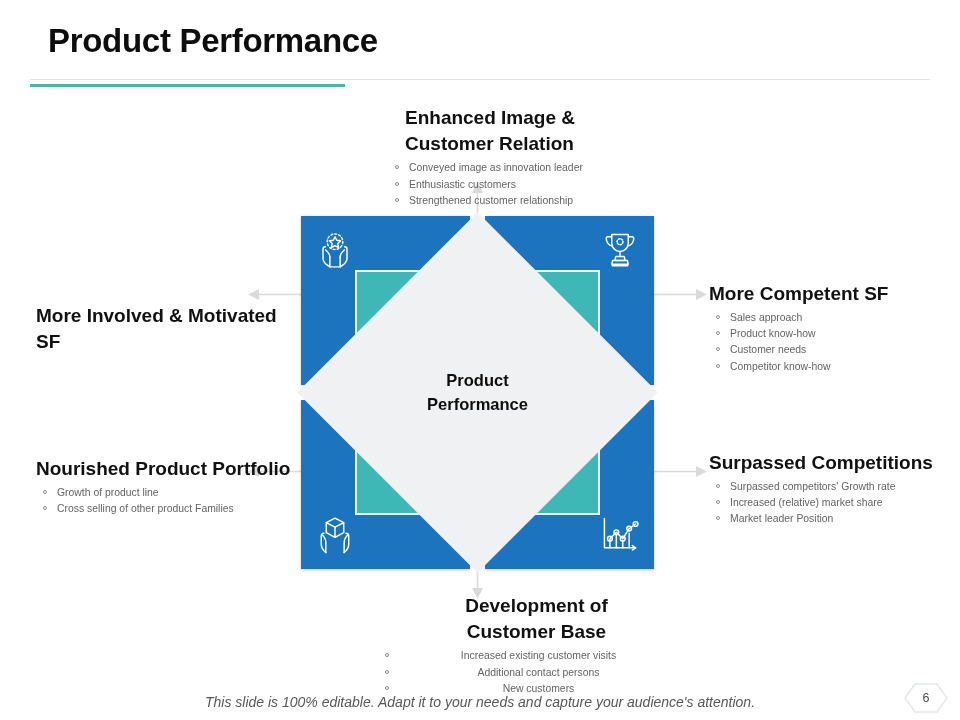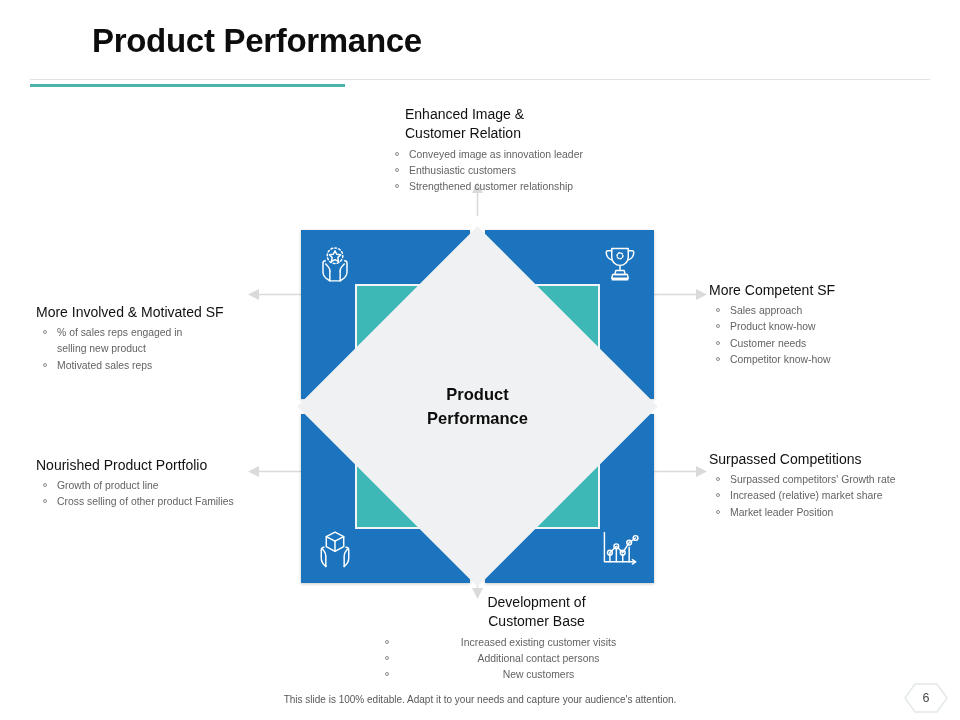--- a/index.html
+++ b/index.html
@@ -22,21 +22,20 @@
   #page-title {
     position: absolute;
     left: 48px;
     top: 22px;
     font-size: 33px;
     font-weight: bold;
     color: #0d0d0d;
     letter-spacing: -0.3px;
     font-stretch: condensed;
     white-space: nowrap;
-    margin-left: 44px;
   }
   #header-rule {
     position: absolute;
     left: 30px;
     top: 79px;
     width: 900px;
     height: 1px;
     background: #dfe3e6;
   }
   #header-accent {
@@ -45,21 +44,21 @@
     top: 84px;
     width: 315px;
     height: 3px;
     background: #4bb3ac;
   }
 
   
   #diagram {
     position: absolute;
     left: 301px;
-    top: 230px;
+    top: 216px;
     width: 415px;
     height: 353px;
   }
   .quad {
     position: absolute;
     width: 169px;
     height: 169px;
     background: #1b74bd;
     box-shadow: 0 1px 3px rgba(0,0,0,0.22);
   }
@@ -118,22 +117,22 @@
   
   .arrow-h, .arrow-v {
     position: absolute;
   }
   .arrow-h { height: 13px; }
   .arrow-v { width: 13px; }
 
   
   .callout { position: absolute; }
   .callout-title {
-    font-size: 14px;
-    font-weight: normal;
+    font-size: 19px;
+    font-weight: bold;
     color: #111111;
     line-height: 1.38;
     margin-bottom: 3px;
   }
   .callout-title .tline { display: block; }
   .bullets { margin: 0; padding: 0; list-style: none; }
   .bullets li {
     position: relative;
     padding-left: 21px;
     font-size: 10.4px;
@@ -153,22 +152,23 @@
   }
   .callout.indent .callout-title { padding-left: 17px; }
 
   
   #footer-note {
     position: absolute;
     left: 0;
     top: 694px;
     width: 960px;
     text-align: center;
-    font-size: 10px;
+    font-size: 14px;
     color: #58585a;
+    font-style: italic;
   }
   #page-badge {
     position: absolute;
     right: 12px;
     top: 683px;
     width: 44px;
     height: 30px;
   }
   #page-badge .num {
     position: absolute;
@@ -298,25 +298,20 @@
       <li><span class="dot"></span><span>Conveyed image as innovation leader</span></li>
       <li><span class="dot"></span><span>Enthusiastic customers</span></li>
       <li><span class="dot"></span><span>Strengthened customer relationship</span></li>
     </ul>
   </div>
 
   <div class="callout" style="left:36px; top:262px; width:250px;margin-top:41px;">
     <div class="callout-title">
       <span class="tline">More Involved &amp; Motivated SF</span>
     </div>
-    <ul class="bullets">
-      <li><span class="dot"></span><span>% of sales reps engaged in
-selling new product</span></li>
-      <li><span class="dot"></span><span>Motivated sales reps</span></li>
-    </ul>
   </div>
 
   <div class="callout" style="left:36px; top:456px; width:255px;">
     <div class="callout-title">
       <span class="tline">Nourished Product Portfolio</span>
     </div>
     <ul class="bullets">
       <li><span class="dot"></span><span>Growth of product line</span></li>
       <li><span class="dot"></span><span>Cross selling of other product Families</span></li>
     </ul>

